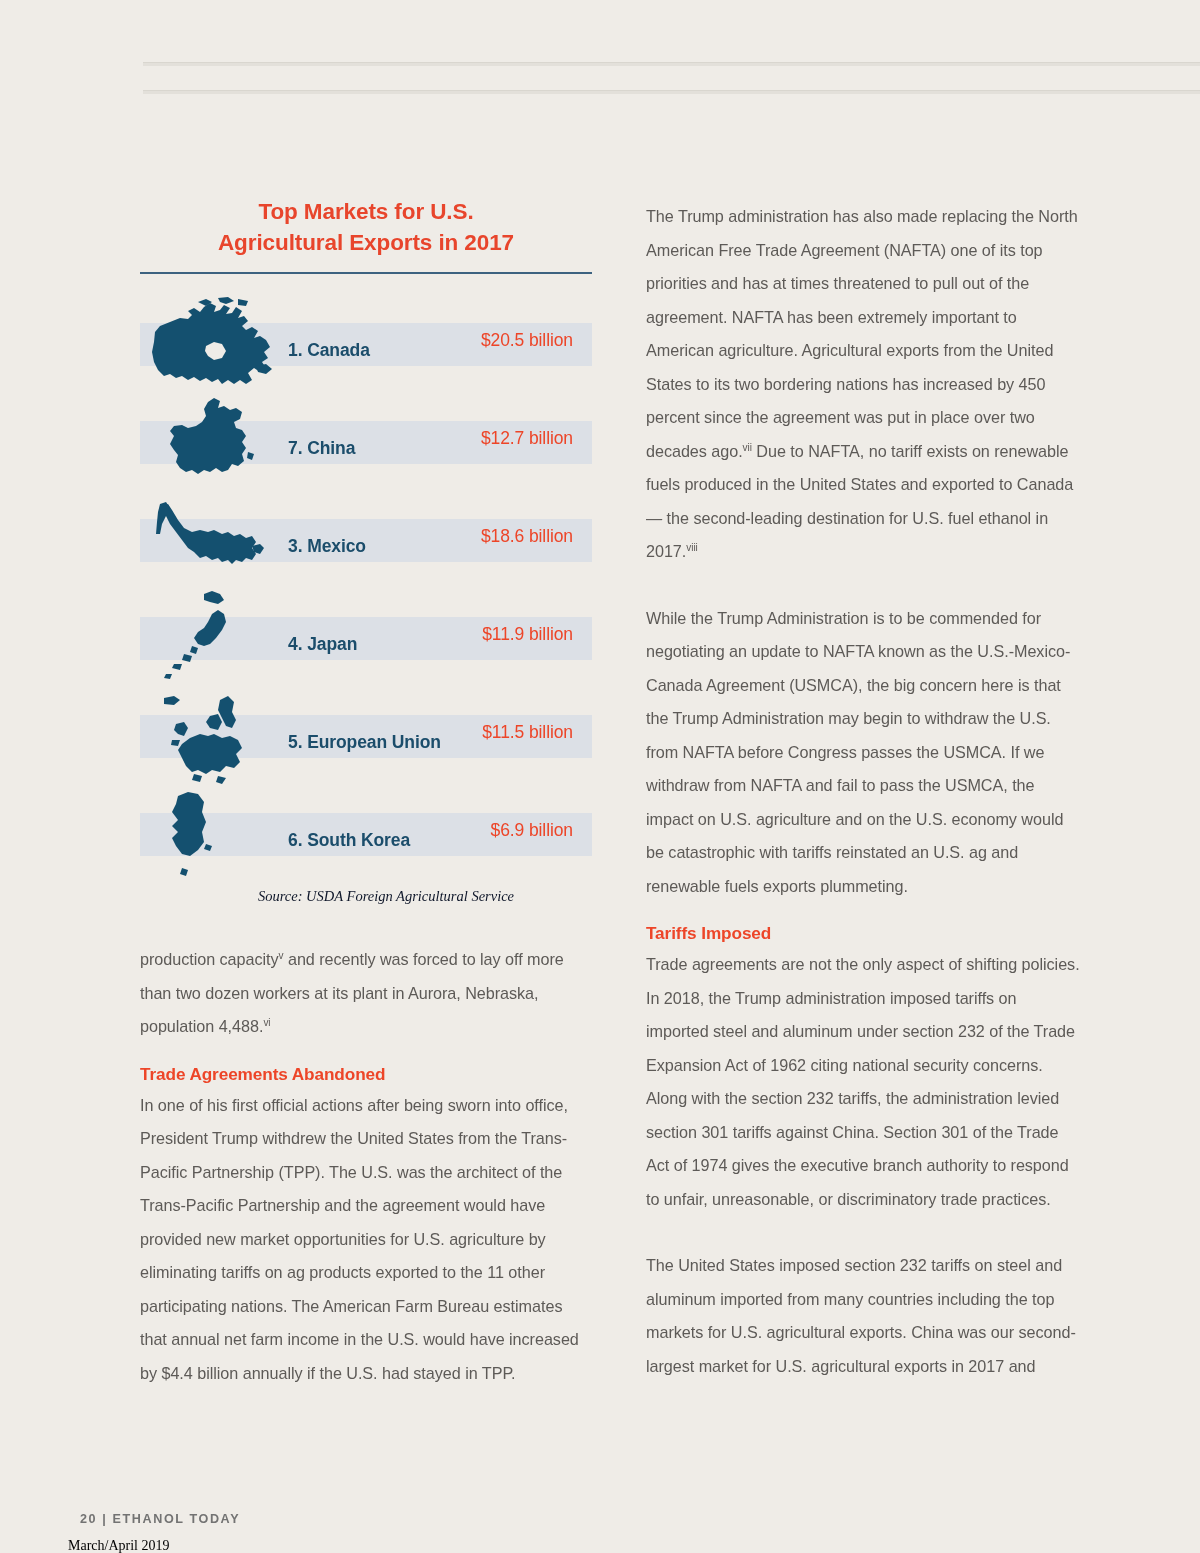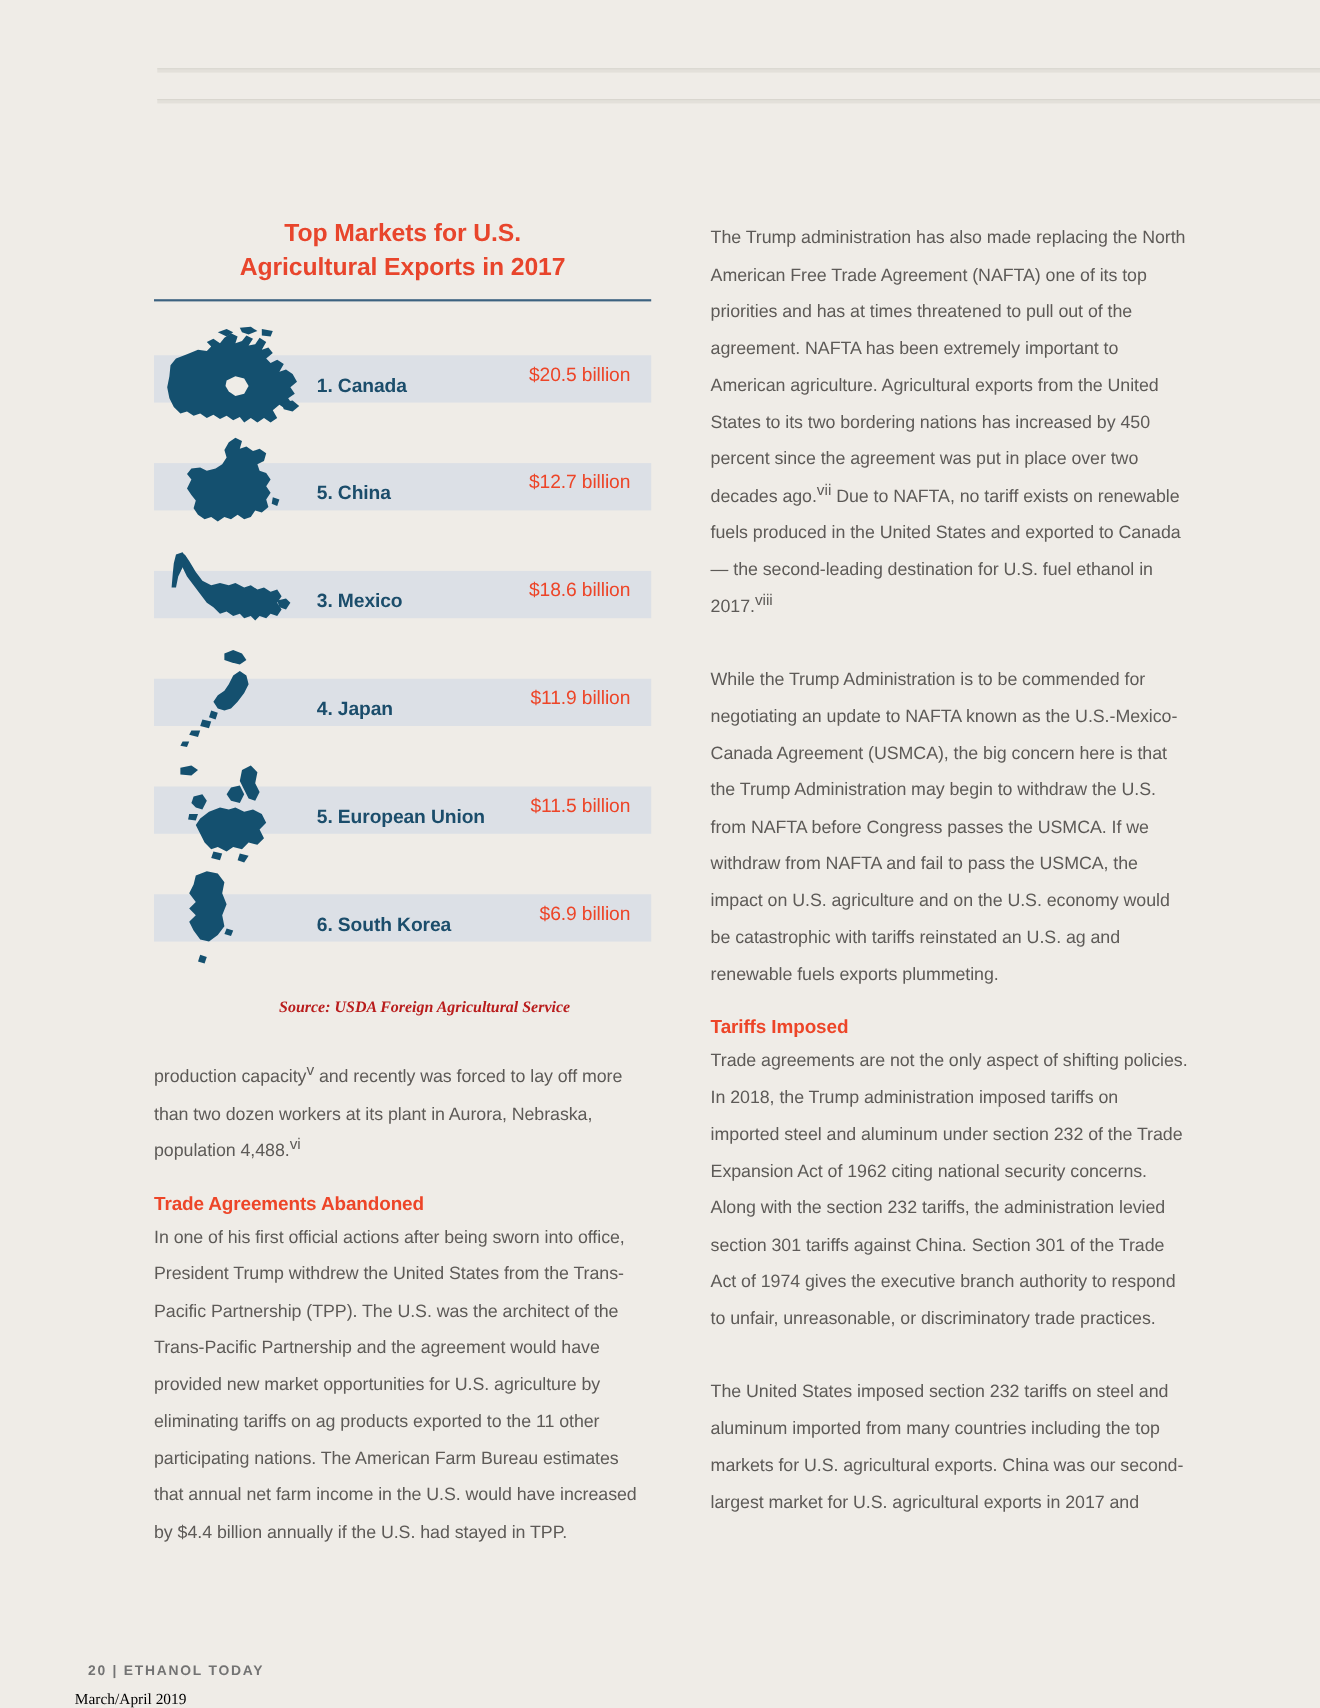--- a/index.html
+++ b/index.html
@@ -108,27 +108,27 @@
     position: absolute;
     right: 19px;
     top: 30px;
     font-size: 17.5px;
     font-weight: normal;
     color: #ed4528;
     letter-spacing: -0.1px;
     z-index: 3;
   }
   .source-note {
-    margin-top: 20px;
+    margin-top: 0;
     text-align: center;
     font-family: "Liberation Serif", serif;
-    font-weight: bold;
+    font-weight: normal;
     font-style: italic;
     font-size: 14.5px;
-    color: #b91c1c;
+    color: #0f172a;
     padding-left: 40px;
   }
 
   
   .body-text {
     font-size: 16.2px;
     line-height: 33.5px;
     color: #5d5a57;
     margin: 0;
     letter-spacing: -0.05px;
@@ -136,21 +136,21 @@
   .body-text + .body-text { margin-top: 33px; }
   .sec-head {
     color: #ed4528;
     font-size: 17.2px;
     font-weight: bold;
     margin: 0 0 4px 0;
     letter-spacing: -0.1px;
   }
   .after-break { margin-top: 20px; }
   sup {
-    font-size: 14px;
+    font-size: 10px;
     vertical-align: super;
     line-height: 0;
   }
 
   .left-copy { margin-top: 38px; }
 
   
   .footer {
     position: absolute;
     left: 68px;
@@ -209,21 +209,21 @@
         </div>
 
         <div class="chart-row">
           <div class="row-band"></div>
           <div class="row-map">
             <svg viewBox="0 0 130 104">
               <path fill="#14506f" d="M26 44 L22 39 L26 34 L34 33 L40 36 L48 34 L54 30 L58 24 L56 17 L60 10 L66 6 L72 9 L70 16 L76 14 L82 18 L88 16 L94 20 L92 27 L86 30 L88 36 L94 38 L98 44 L94 50 L98 56 L94 62 L96 69 L90 74 L84 72 L80 78 L74 80 L68 76 L62 80 L56 78 L50 82 L44 78 L38 80 L32 76 L28 70 L30 63 L26 58 L22 52 Z"></path>
               <path fill="#14506f" d="M100 60 L106 62 L104 68 L99 66 Z"></path>
             </svg>
           </div>
-          <div class="row-label">5. China</div>
+          <div class="row-label">7. China</div>
           <div class="row-value">$12.7 billion</div>
         </div>
 
         <div class="chart-row">
           <div class="row-band"></div>
           <div class="row-map">
             <svg viewBox="0 0 130 104">
               <path fill="#14506f" d="M14 16 L20 14 L24 20 L30 30 L36 38 L44 42 L52 40 L60 42 L66 40 L74 44 L80 42 L86 46 L92 44 L98 48 L104 46 L108 52 L104 58 L108 64 L104 70 L98 68 L94 72 L88 70 L84 74 L80 70 L74 72 L70 68 L64 70 L58 66 L52 68 L46 62 L40 58 L34 50 L28 42 L22 34 L18 26 Z"></path>
               <path fill="#14506f" d="M12 14 L18 12 L22 18 L18 26 L14 34 L12 44 L8 44 L9 32 L10 22 Z"></path>
               <path fill="#14506f" d="M104 56 L112 54 L116 58 L112 64 L106 62 Z"></path>

